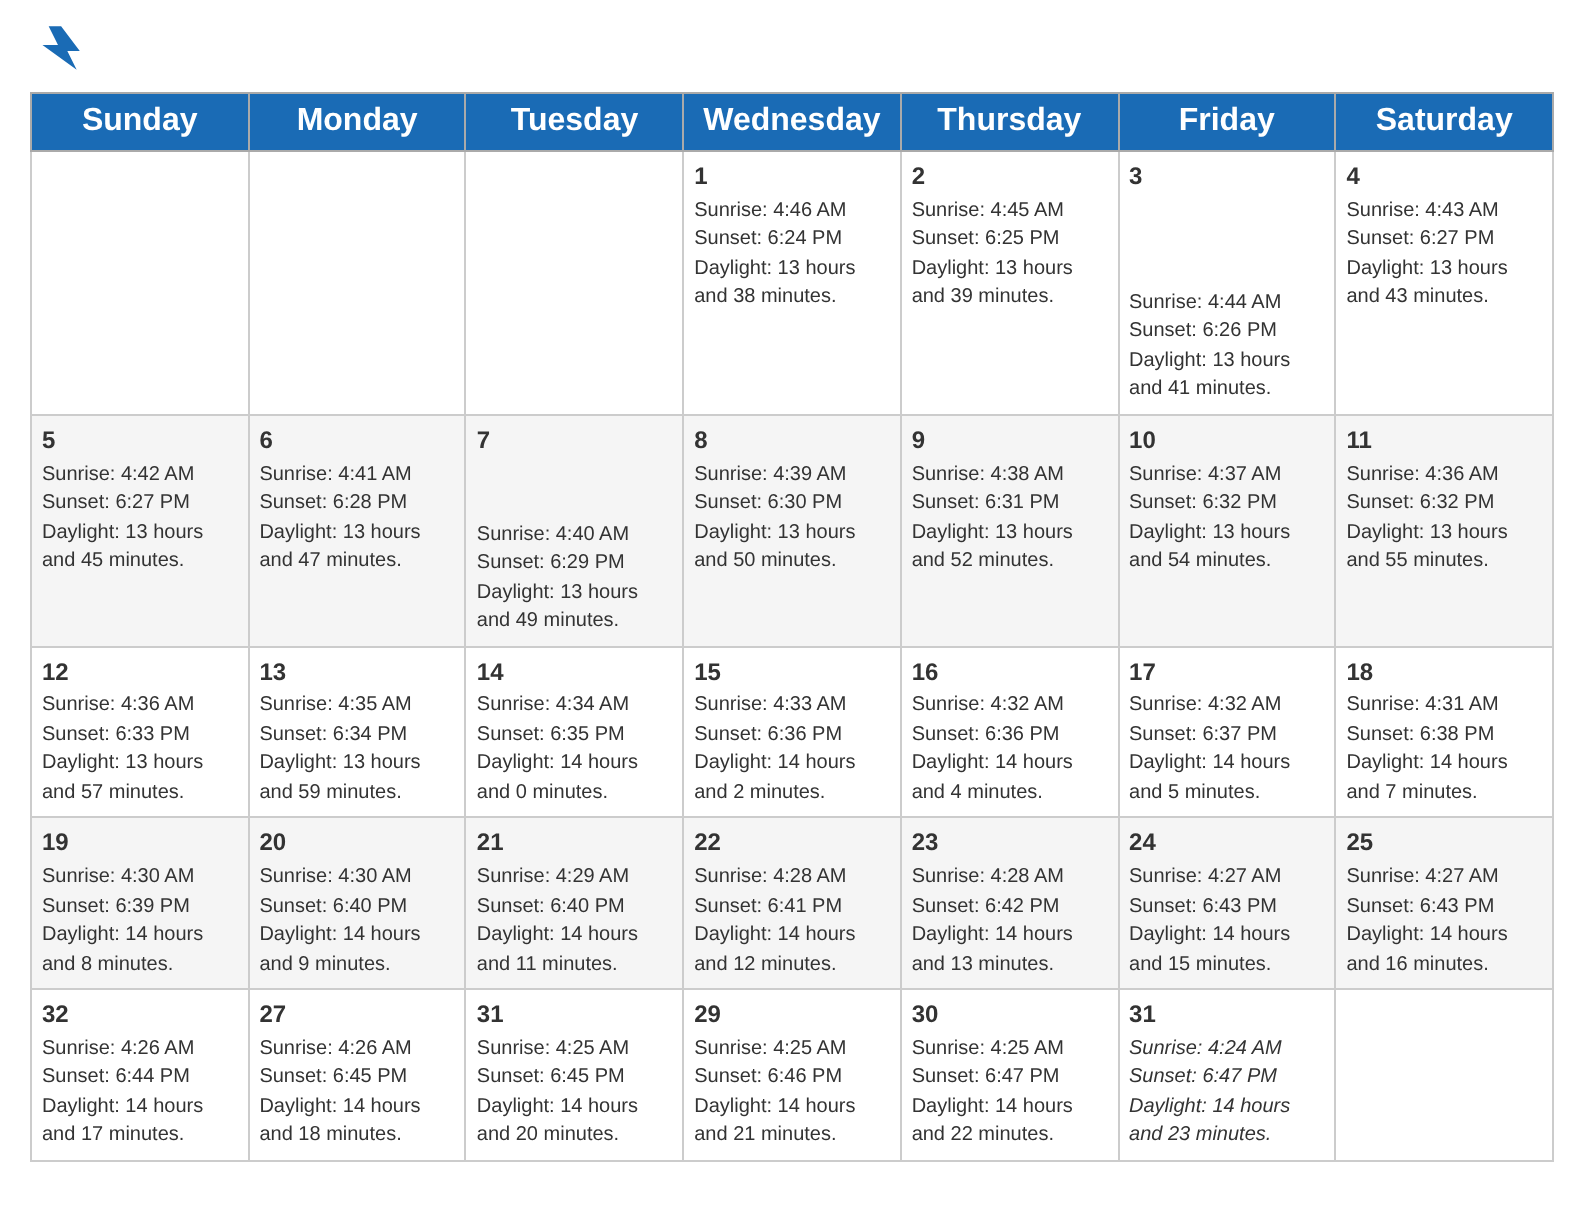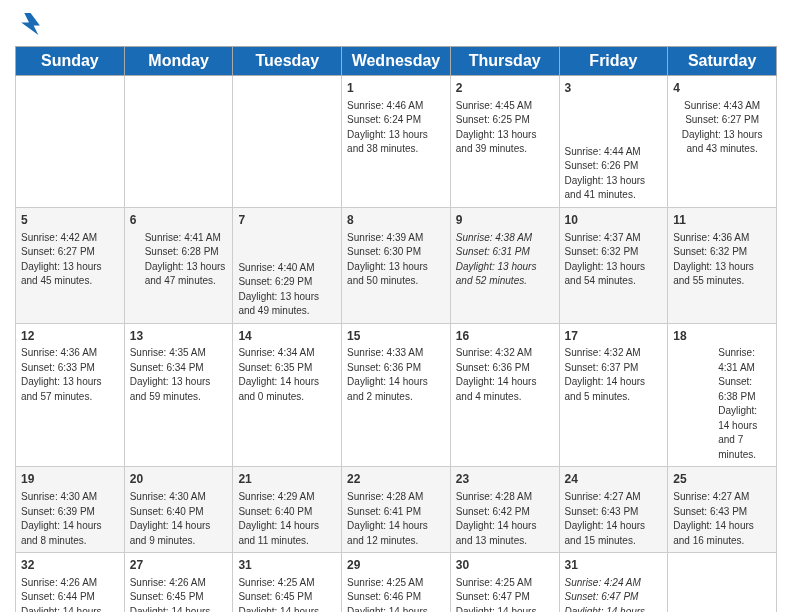--- a/index.html
+++ b/index.html
@@ -153,58 +153,58 @@
           </td>
           <td>
             <span class="day-num">3</span>
             <div class="cell-info" style="white-space: pre-line; margin-top: 48px;">Sunrise: 4:44 AM
 Sunset: 6:26 PM
 Daylight: 13 hours
 and 41 minutes.</div>
           </td>
           <td>
             <span class="day-num">4</span>
-            <div class="cell-info" style="white-space: pre-line; text-align: center;">Sunrise: 4:43 AM
+            <div class="cell-info" style="white-space: pre-line;">Sunrise: 4:43 AM
 Sunset: 6:27 PM
 Daylight: 13 hours
 and 43 minutes.</div>
           </td>
         </tr>
         <tr>
           <td>
             <span class="day-num">5</span>
             <div class="cell-info" style="white-space: pre-line;">Sunrise: 4:42 AM
 Sunset: 6:27 PM
 Daylight: 13 hours
 and 45 minutes.</div>
           </td>
           <td>
             <span class="day-num">6</span>
-            <div class="cell-info" style="white-space: pre-line; margin-left: 15px;">Sunrise: 4:41 AM
+            <div class="cell-info" style="white-space: pre-line;">Sunrise: 4:41 AM
 Sunset: 6:28 PM
 Daylight: 13 hours
 and 47 minutes.</div>
           </td>
           <td>
             <span class="day-num">7</span>
             <div class="cell-info" style="white-space: pre-line; margin-top: 32px;">Sunrise: 4:40 AM
 Sunset: 6:29 PM
 Daylight: 13 hours
 and 49 minutes.</div>
           </td>
           <td>
             <span class="day-num">8</span>
             <div class="cell-info" style="white-space: pre-line;">Sunrise: 4:39 AM
 Sunset: 6:30 PM
 Daylight: 13 hours
 and 50 minutes.</div>
           </td>
           <td>
             <span class="day-num">9</span>
-            <div class="cell-info" style="white-space: pre-line; font-style: italic;">Sunrise: 4:38 AM
+            <div class="cell-info" style="white-space: pre-line;">Sunrise: 4:38 AM
 Sunset: 6:31 PM
 Daylight: 13 hours
 and 52 minutes.</div>
           </td>
           <td>
             <span class="day-num">10</span>
             <div class="cell-info" style="white-space: pre-line;">Sunrise: 4:37 AM
 Sunset: 6:32 PM
 Daylight: 13 hours
 and 54 minutes.</div>
@@ -255,21 +255,21 @@
           </td>
           <td>
             <span class="day-num">17</span>
             <div class="cell-info" style="white-space: pre-line;">Sunrise: 4:32 AM
 Sunset: 6:37 PM
 Daylight: 14 hours
 and 5 minutes.</div>
           </td>
           <td>
             <span class="day-num">18</span>
-            <div class="cell-info" style="white-space: pre-line; margin-left: 45px;">Sunrise: 4:31 AM
+            <div class="cell-info" style="white-space: pre-line;">Sunrise: 4:31 AM
 Sunset: 6:38 PM
 Daylight: 14 hours
 and 7 minutes.</div>
           </td>
         </tr>
         <tr>
           <td>
             <span class="day-num">19</span>
             <div class="cell-info" style="white-space: pre-line;">Sunrise: 4:30 AM
 Sunset: 6:39 PM

